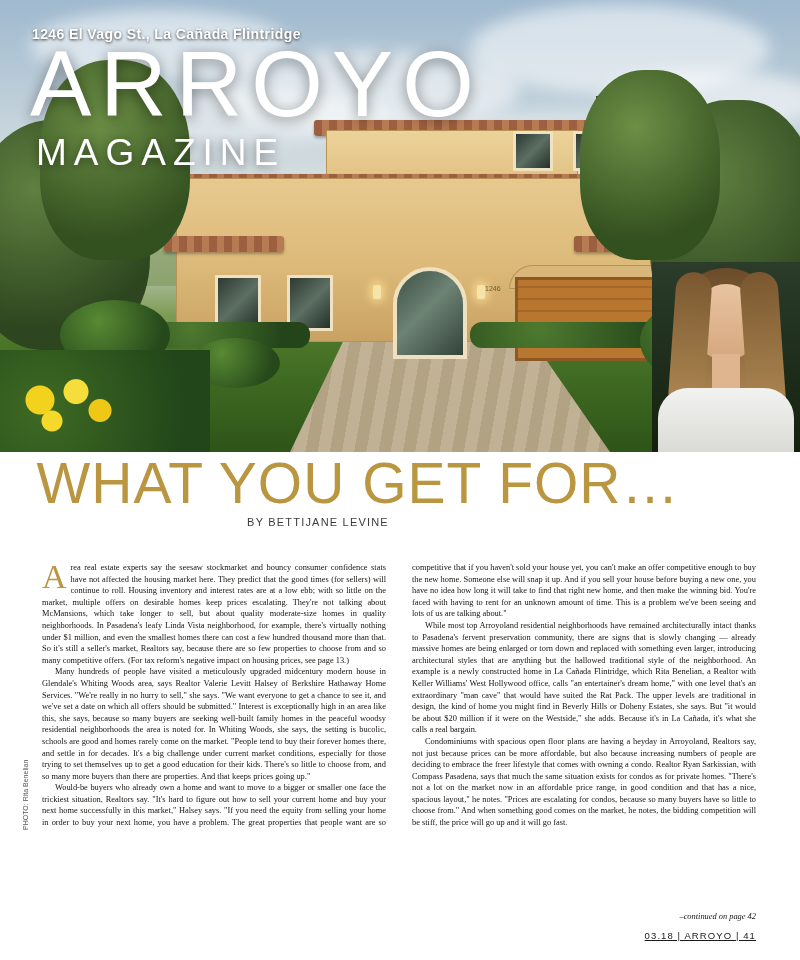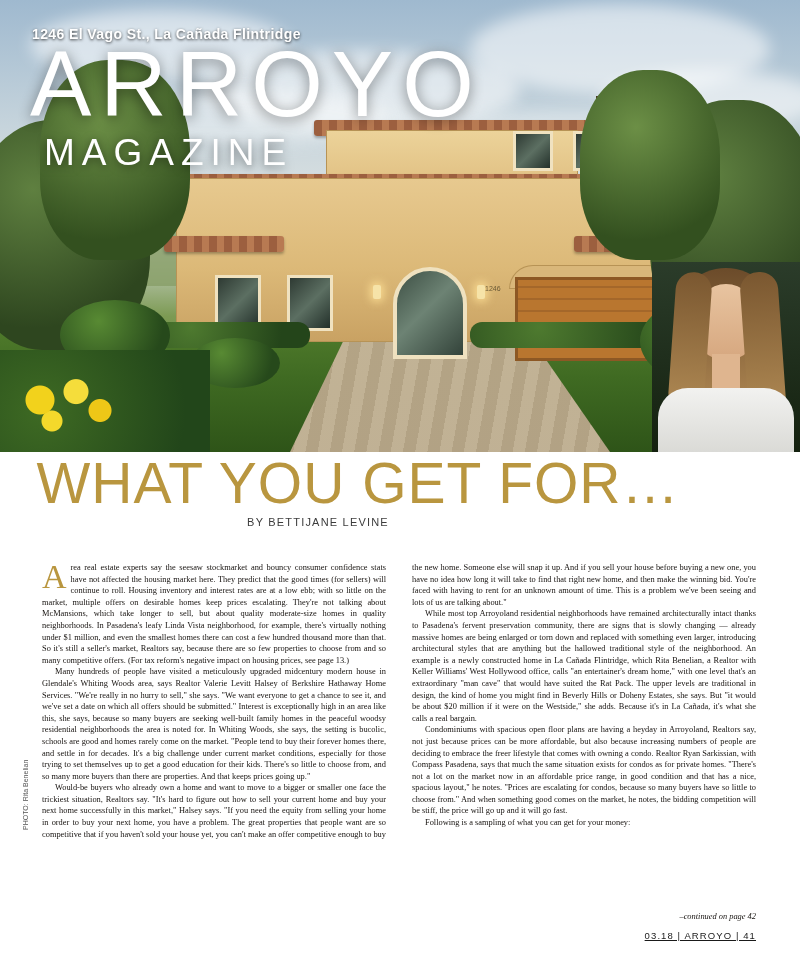--- a/index.html
+++ b/index.html
@@ -225,21 +225,20 @@
     text-shadow: 0 3px 14px rgba(0,0,0,.45);
     line-height: 1;
   }
   .masthead-sub {
     position: absolute; left: 36px; top: 132px;
     font-family: "Liberation Sans", sans-serif;
     font-size: 37px;
     letter-spacing: 7px;
     color: #ffffff;
     text-shadow: 0 2px 10px rgba(0,0,0,.5);
-    margin-left: 8px;
   }
 
   
   .headline {
     position: absolute; left: 0; top: 455px; width: 716px;
     text-align: center;
     font-family: "Liberation Sans", sans-serif;
     font-size: 57px;
     letter-spacing: 1px;
     color: #b9963f;
@@ -375,18 +374,17 @@
 
 <div class="headline">WHAT YOU GET FOR…</div>
 <div class="byline">BY  BETTIJANE LEVINE</div>
 
 <div class="columns">
   <p class="first"><span class="dropcap">A</span><span>rea real estate experts say the seesaw stockmarket and bouncy consumer confidence stats have not affected the housing market here. They predict that the good times (for sellers) will continue to roll. Housing inventory and interest rates are at a low ebb; with so little on the market, multiple offers on desirable homes keep prices escalating. They're not talking about McMansions, which take longer to sell, but about quality moderate-size homes in quality neighborhoods. In Pasadena's leafy Linda Vista neighborhood, for example, there's virtually nothing under $1 million, and even the smallest homes there can cost a few hundred thousand more than that. So it's still a seller's market, Realtors say, because there are so few properties to choose from and so many competitive offers. (For tax reform's negative impact on housing prices, see page 13.)</span></p>
   <p><span>Many hundreds of people have visited a meticulously upgraded midcentury modern house in Glendale's Whiting Woods area, says Realtor Valerie Levitt Halsey of Berkshire Hathaway Home Services. "We're really in no hurry to sell," she says. "We want everyone to get a chance to see it, and we've set a date on which all offers should be submitted." Interest is exceptionally high in an area like this, she says, because so many buyers are seeking well-built family homes in the peaceful woodsy residential neighborhoods the area is noted for. In Whiting Woods, she says, the setting is bucolic, schools are good and homes rarely come on the market. "People tend to buy their forever homes there, and settle in for decades. It's a big challenge under current market conditions, especially for those trying to set themselves up to get a good education for their kids. There's so little to choose from, and so many more buyers than there are properties. And that keeps prices going up."</span></p>
   <p><span>Would-be buyers who already own a home and want to move to a bigger or smaller one face the trickiest situation, Realtors say. "It's hard to figure out how to sell your current home and buy your next home successfully in this market," Halsey says. "If you need the equity from selling your home in order to buy your next home, you have a problem. The great properties that people want are so competitive that if you haven't sold your house yet, you can't make an offer competitive enough to buy the new home. Someone else will snap it up. And if you sell your house before buying a new one, you have no idea how long it will take to find that right new home, and then make the winning bid. You're faced with having to rent for an unknown amount of time. This is a problem we've been seeing and lots of us are talking about."</span></p>
   <p><span>While most top Arroyoland residential neighborhoods have remained architecturally intact thanks to Pasadena's fervent preservation community, there are signs that is slowly changing — already massive homes are being enlarged or torn down and replaced with something even larger, introducing architectural styles that are anything but the hallowed traditional style of the neighborhood. An example is a newly constructed home in La Cañada Flintridge, which Rita Benelian, a Realtor with Keller Williams' West Hollywood office, calls "an entertainer's dream home," with one level that's an extraordinary "man cave" that would have suited the Rat Pack. The upper levels are traditional in design, the kind of home you might find in Beverly Hills or Doheny Estates, she says. But "it would be about $20 million if it were on the Westside," she adds. Because it's in La Cañada, it's what she calls a real bargain.</span></p>
   <p><span>Condominiums with spacious open floor plans are having a heyday in Arroyoland, Realtors say, not just because prices can be more affordable, but also because increasing numbers of people are deciding to embrace the freer lifestyle that comes with owning a condo. Realtor Ryan Sarkissian, with Compass Pasadena, says that much the same situation exists for condos as for private homes. "There's not a lot on the market now in an affordable price range, in good condition and that has a nice, spacious layout," he notes. "Prices are escalating for condos, because so many buyers have so little to choose from." And when something good comes on the market, he notes, the bidding competition will be stiff, the price will go up and it will go fast.</span></p>
-  <p><span>Following is a sampling of what you can get for your money:</span></p>
 </div>
 
 <div class="continued">–continued on page 42</div>
 <div class="folio">03.18  |  ARROYO  |  41</div>
 <div class="photo-credit">PHOTO: Rita Benelian</div>
 
 </body></html>

